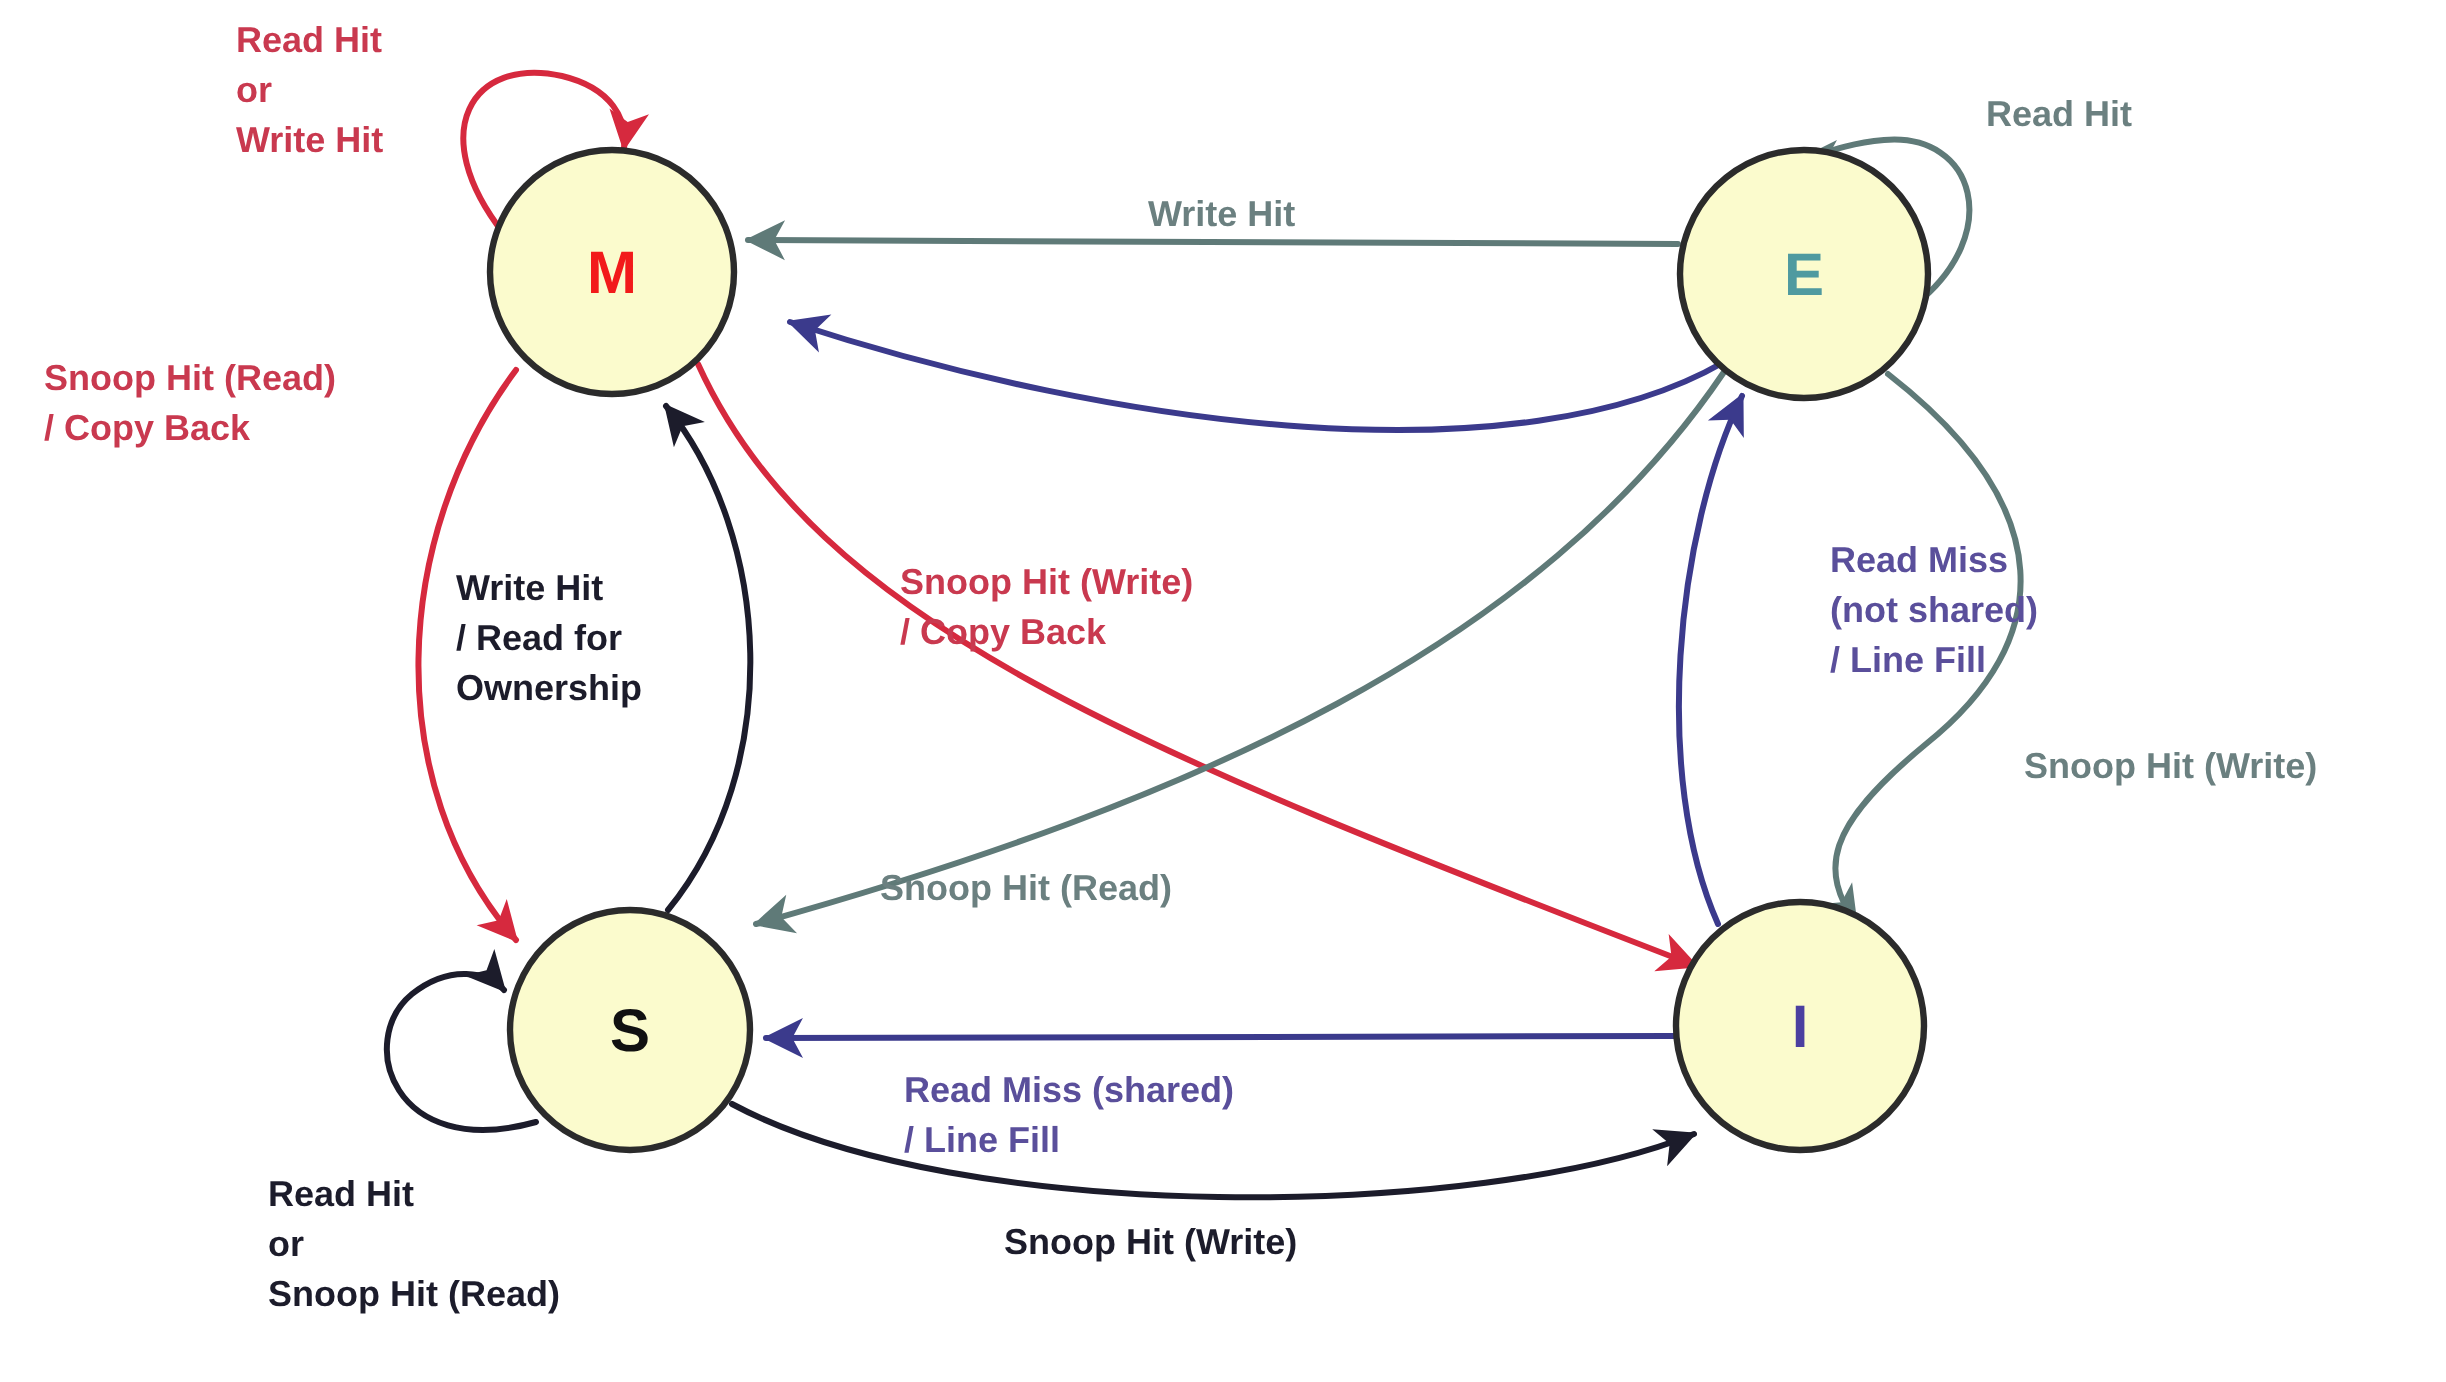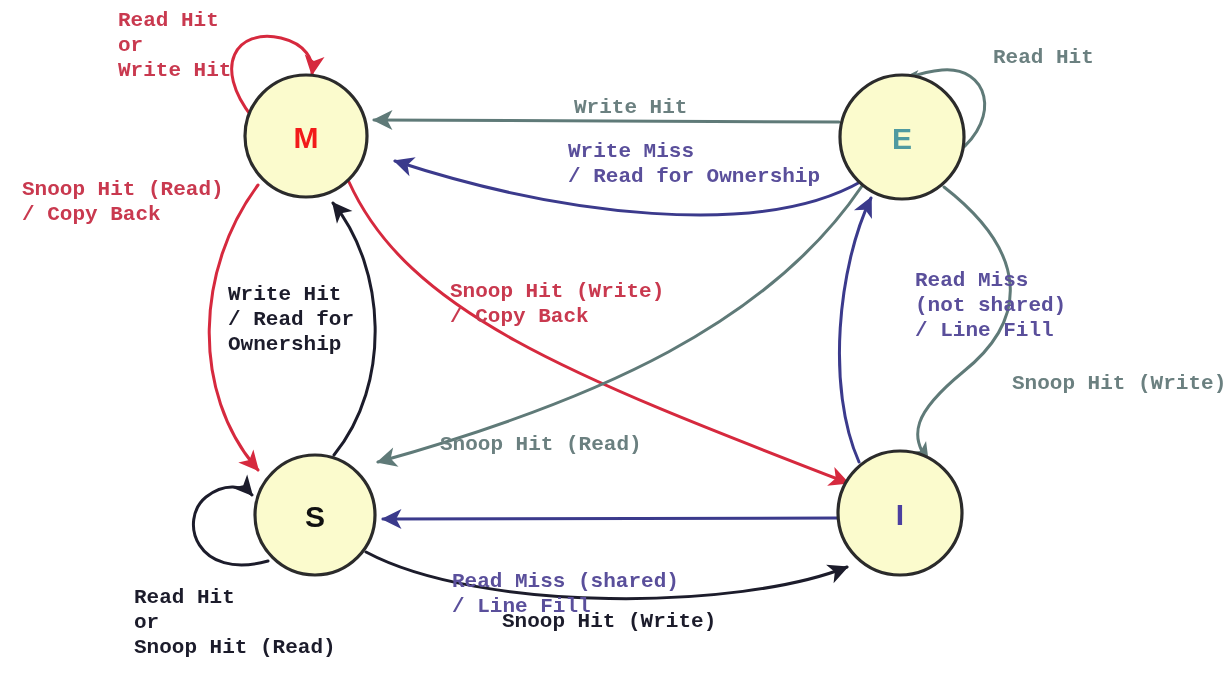--- a/index.html
+++ b/index.html
@@ -36,23 +36,23 @@
     stroke: #2b2b2b;
     stroke-width: 3.2;
   }
   .edge-path {
     fill: none;
     stroke-linecap: round;
     stroke-linejoin: round;
   }
   .lbl {
     position: absolute;
-    font-family: Liberation Mono, monospace;
+    font-family: Liberation Sans, sans-serif;
     font-weight: bold;
-    font-size: 21px;
+    font-size: 18px;
     line-height: 25px;
     white-space: pre;
   }
 </style>
 </head>
 <body>
 
 <div id="diagram-root">
 
   <svg id="mesi-svg" viewBox="0 0 1223 691">
@@ -123,39 +123,37 @@
 Write Hit</div>
 
   <div class="lbl" style="left:993px; top:45px; color:#6b8080;">Read Hit</div>
 
   <div class="lbl" style="left:134px; top:585px; color:#1c1c2b;">Read Hit
 or
 Snoop Hit (Read)</div>
 
   <div class="lbl" style="left:574px; top:95px; color:#6b8080;">Write Hit</div>
 
-  <div class="lbl" style="left:568px; top:139px; color:#5a4f9b;">Write Miss
-/ Read for Ownership</div>
 
   <div class="lbl" style="left:22px; top:177px; color:#c9394f;">Snoop Hit (Read)
 / Copy Back</div>
 
   <div class="lbl" style="left:228px; top:282px; color:#1c1c2b;">Write Hit
 / Read for
 Ownership</div>
 
   <div class="lbl" style="left:450px; top:279px; color:#c9394f;">Snoop Hit (Write)
 / Copy Back</div>
 
   <div class="lbl" style="left:440px; top:432px; color:#6b8080;">Snoop Hit (Read)</div>
 
   <div class="lbl" style="left:915px; top:268px; color:#5a4f9b;">Read Miss
 (not shared)
 / Line Fill</div>
 
   <div class="lbl" style="left:1012px; top:371px; color:#6b8080;">Snoop Hit (Write)</div>
 
-  <div class="lbl" style="left:452px; top:533px; color:#5a4f9b;margin-top:36px;">Read Miss (shared)
+  <div class="lbl" style="left:452px; top:533px; color:#5a4f9b;">Read Miss (shared)
 / Line Fill</div>
 
   <div class="lbl" style="left:502px; top:609px; color:#1c1c2b;">Snoop Hit (Write)</div>
 
 </div>
 
 </body></html>

